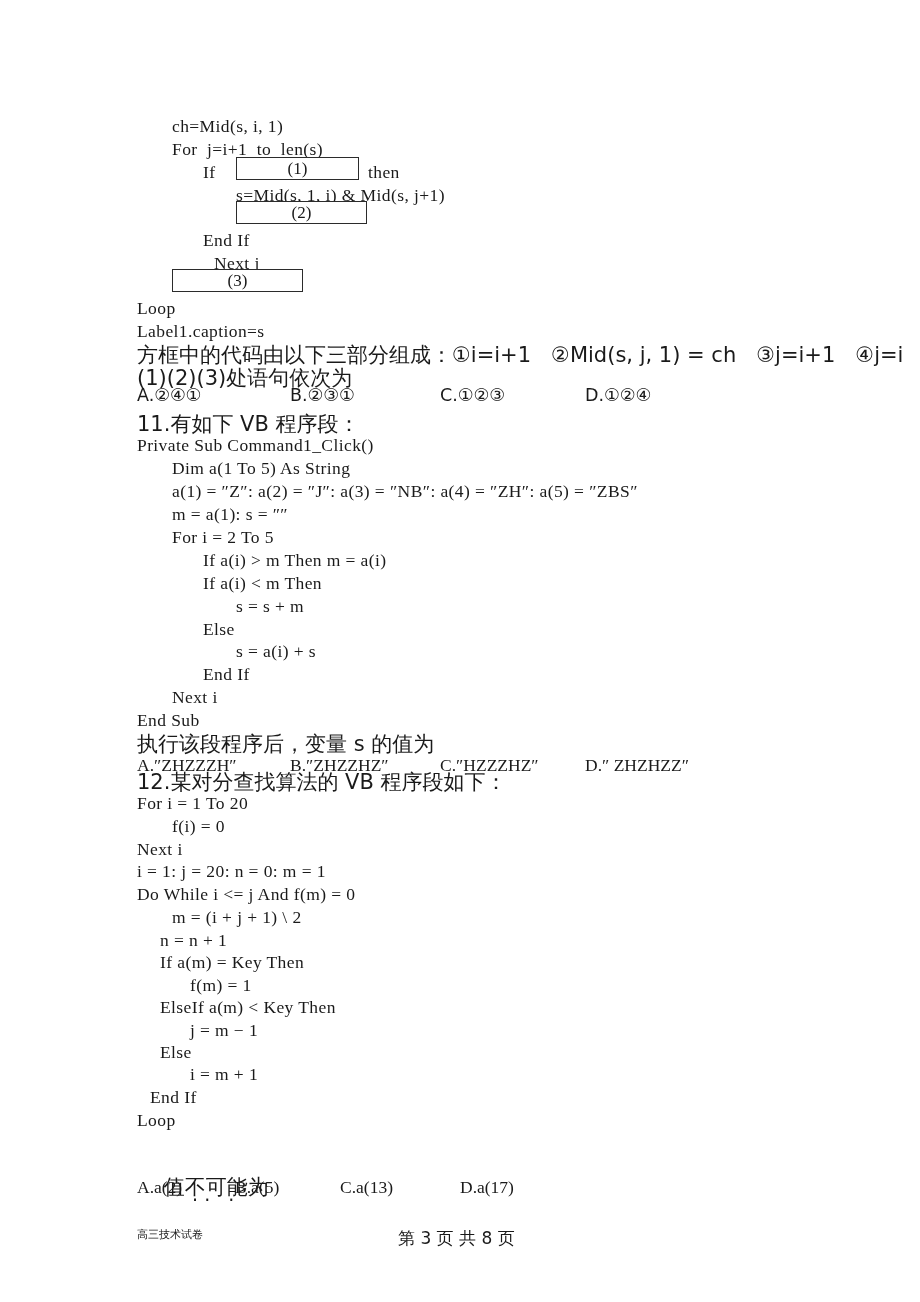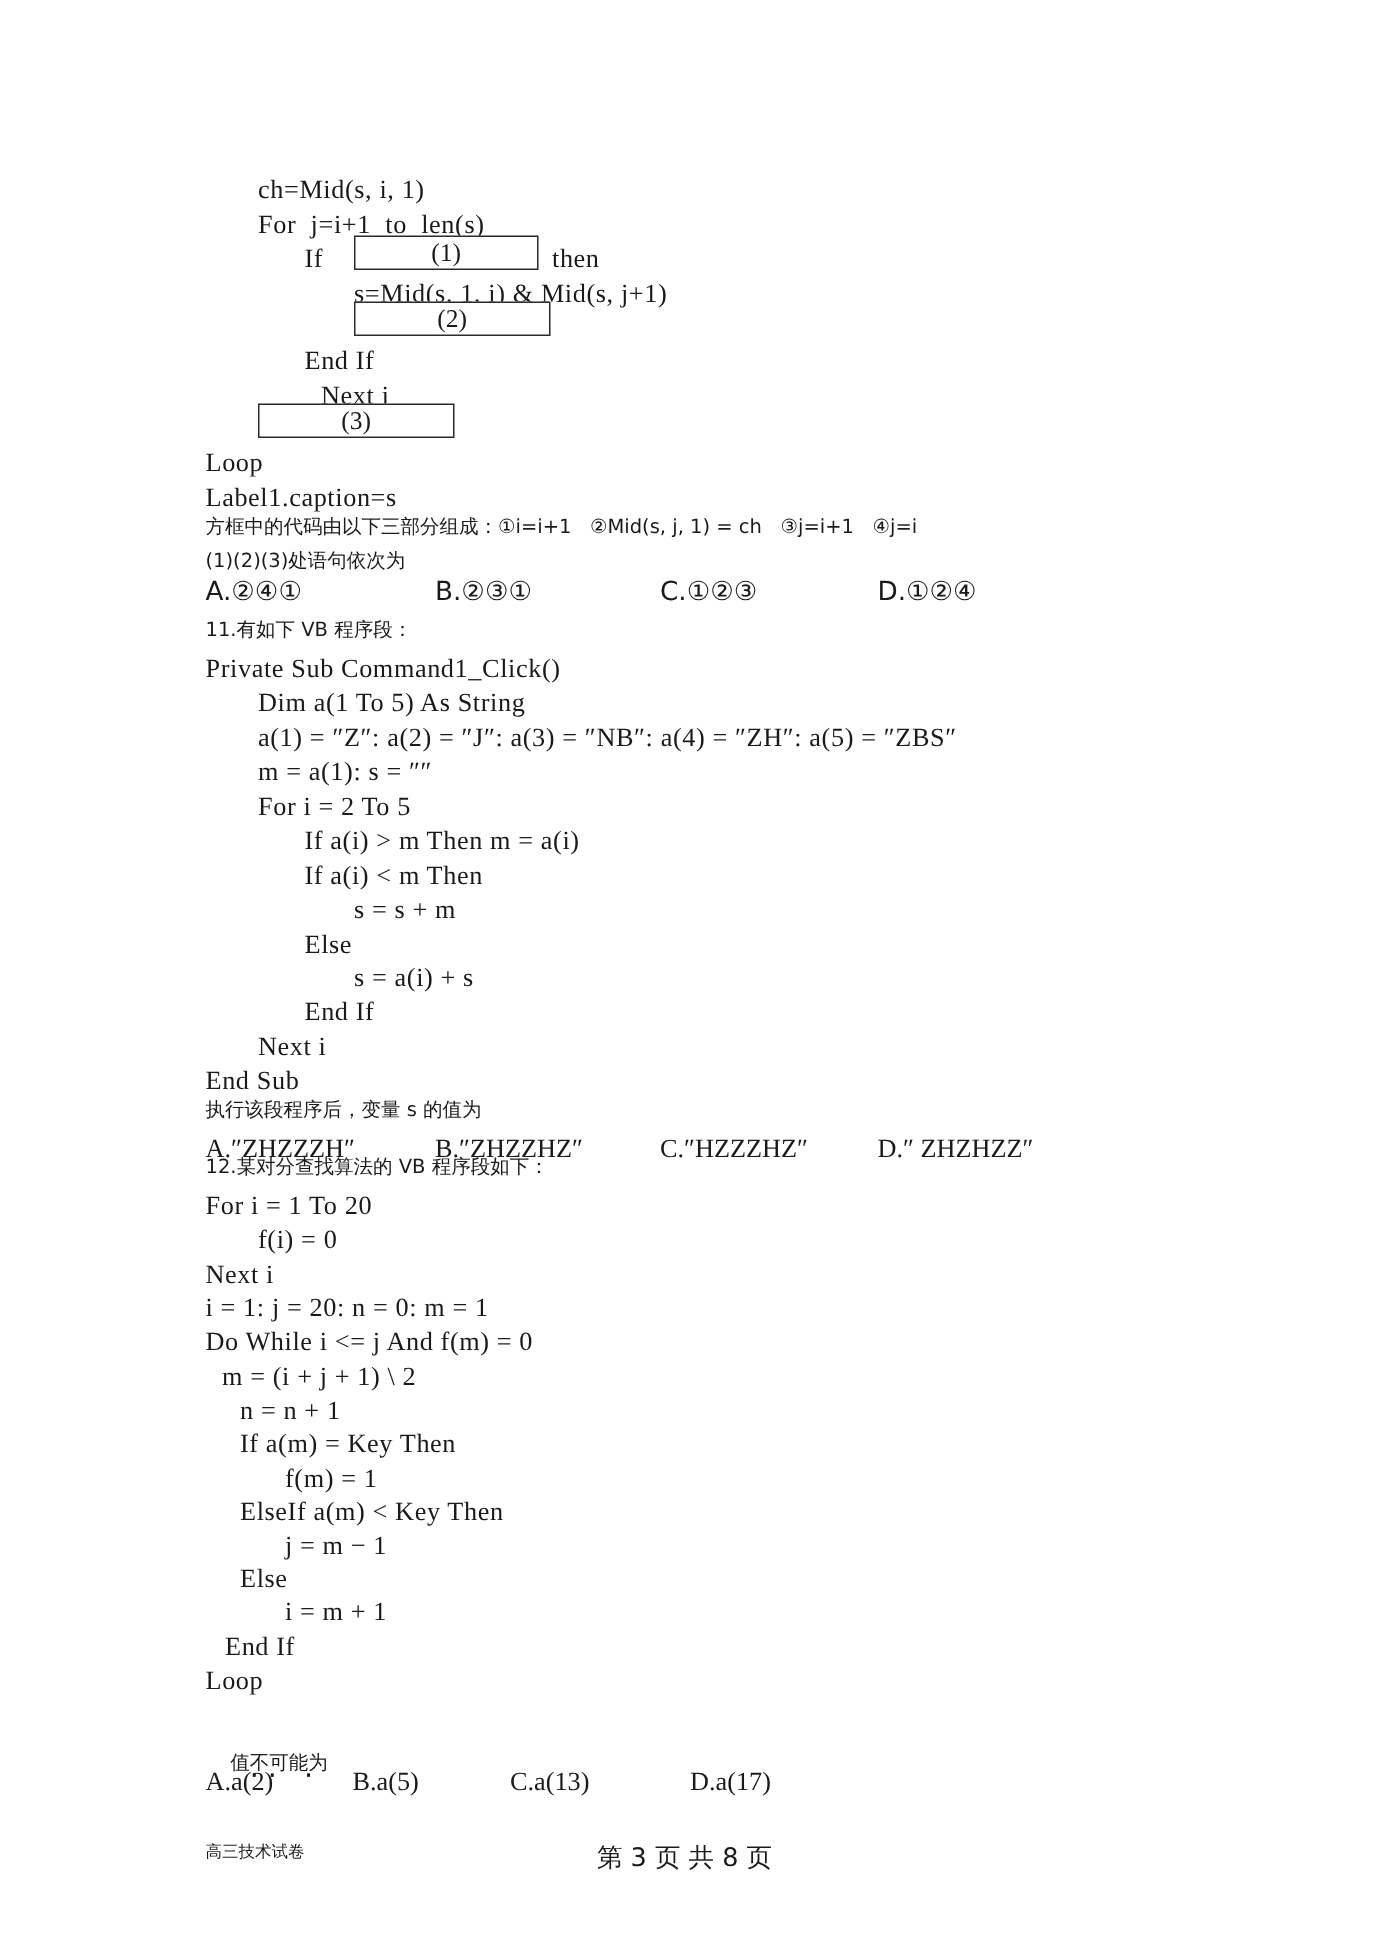--- a/index.html
+++ b/index.html
@@ -28,21 +28,21 @@
     line-height: 1;
   }
   .code {
     font-family: "Liberation Serif", "DejaVu Serif", serif;
     font-size: 17.5px;
     letter-spacing: 0.4px;
     white-space: pre;
   }
   .cn {
     font-family: "DejaVu Sans", "Liberation Sans", sans-serif;
-    font-size: 13px;
+    font-size: 21px;
   }
   
   .blank {
     position: absolute;
     border: 1.6px solid #2b2b2b;
     background: #ffffff;
     box-sizing: border-box;
     text-align: center;
     font-family: "Liberation Serif", "DejaVu Serif", serif;
     font-size: 17px;
@@ -147,21 +147,21 @@
   <div class="opt" style="left:585px; top:757px;">D.″ ZHZHZZ″</div>
 
   <div class="row cn" style="left:137px; top:772px;">12.某对分查找算法的 VB 程序段如下：</div>
 
   <div>
     <div class="row code" style="left:137px; top:795px;">For i = 1 To 20</div>
     <div class="row code" style="left:172px; top:818px;">f(i) = 0</div>
     <div class="row code" style="left:137px; top:841px;">Next i</div>
     <div class="row code" style="left:137px; top:863px;">i = 1: j = 20: n = 0: m = 1</div>
     <div class="row code" style="left:137px; top:886px;">Do While i &lt;= j And f(m) = 0</div>
-    <div class="row code" style="left:148px; top:909px;">m = (i + j + 1) \ 2</div>
+    <div class="row code" style="left:172px; top:909px;">m = (i + j + 1) \ 2</div>
     <div class="row code" style="left:160px; top:932px;">n = n + 1</div>
     <div class="row code" style="left:160px; top:954px;">If a(m) = Key Then</div>
     <div class="row code" style="left:190px; top:977px;">f(m) = 1</div>
     <div class="row code" style="left:160px; top:999px;">ElseIf a(m) &lt; Key Then</div>
     <div class="row code" style="left:190px; top:1022px;">j = m − 1</div>
     <div class="row code" style="left:160px; top:1044px;">Else</div>
     <div class="row code" style="left:190px; top:1066px;">i = m + 1</div>
     <div class="row code" style="left:150px; top:1089px;">End If</div>
     <div class="row code" style="left:137px; top:1112px;">Loop</div>
   </div>

